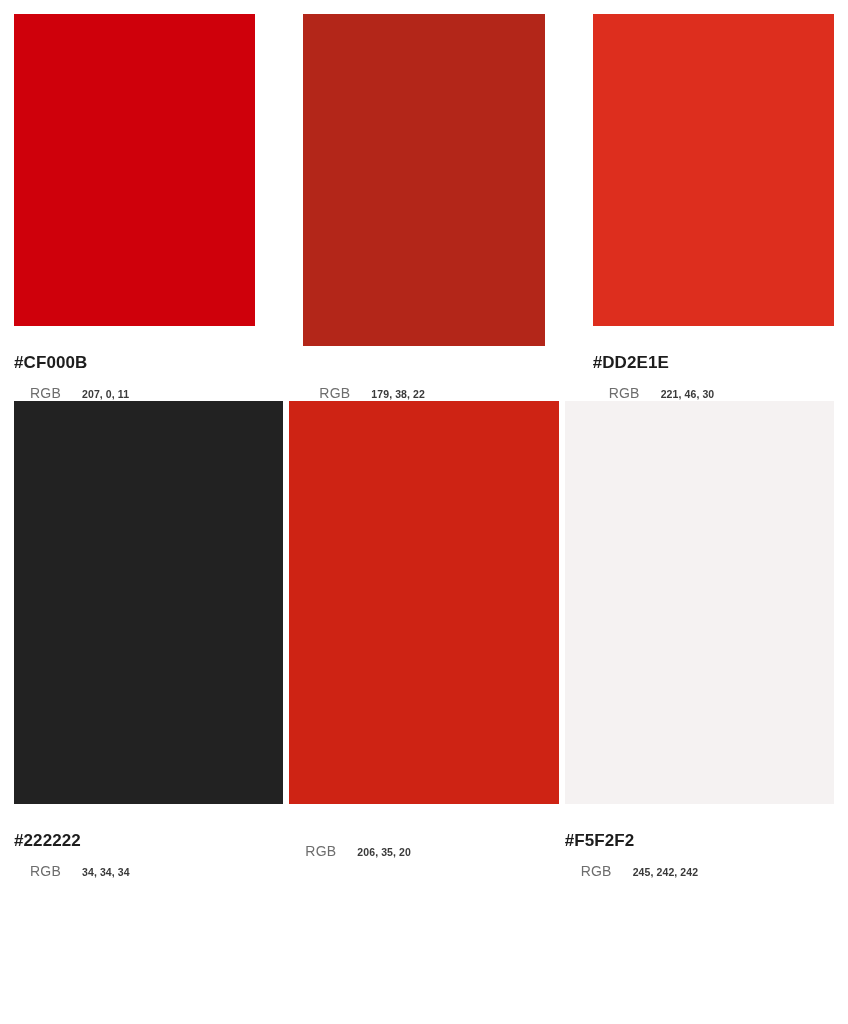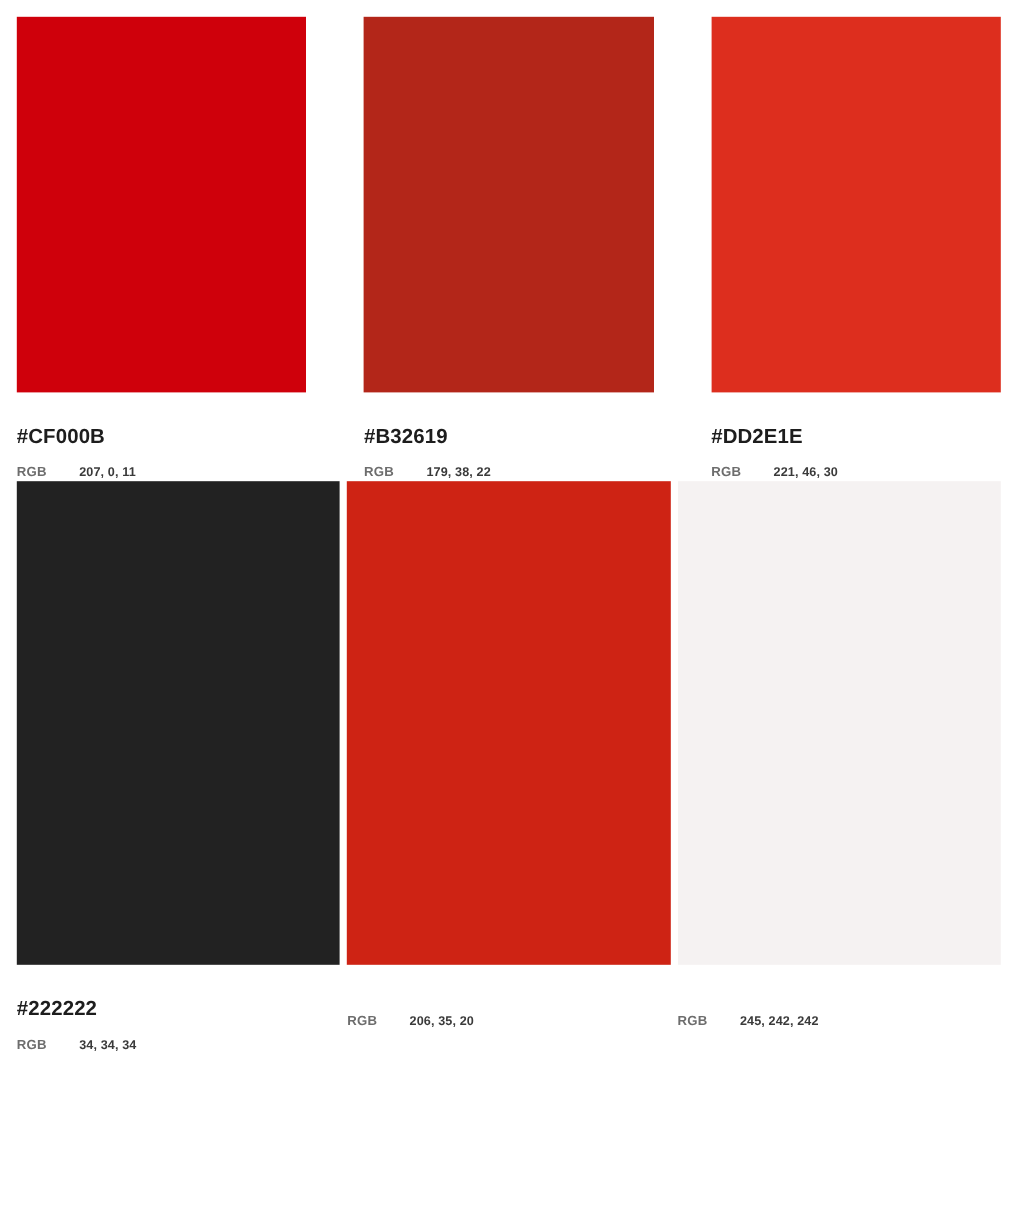--- a/index.html
+++ b/index.html
@@ -64,26 +64,27 @@
 
   .swatch-rgb-line {
     margin-top: 13px;
     display: flex;
     flex-direction: row;
     align-items: baseline;
     line-height: 14px;
   }
 
   .rgb-label {
-    font-size: 11px;
-    font-weight: bold;
+    font-size: 14px;
+    font-weight: normal;
     color: #6d6d6d;
     letter-spacing: 0.2px;
     width: 52px;
     flex: 0 0 52px;
+    margin-left: 16px;
   }
 
   .rgb-value {
     font-size: 10.5px;
     font-weight: bold;
     color: #3a3a3a;
     letter-spacing: 0.1px;
     text-align: center;
   }
 </style>
@@ -101,21 +102,20 @@
         <div class="swatch-rgb-line">
           <span class="rgb-label">RGB</span>
           <span class="rgb-value">207, 0, 11</span>
         </div>
       </div>
     </div>
 
     <div class="swatch-card">
       <div class="swatch-chip" style="background-color: rgb(179, 38, 25);"></div>
       <div class="swatch-meta">
-        <div class="swatch-hex">#B32619</div>
         <div class="swatch-rgb-line">
           <span class="rgb-label">RGB</span>
           <span class="rgb-value">179, 38, 22</span>
         </div>
       </div>
     </div>
 
     <div class="swatch-card">
       <div class="swatch-chip" style="background-color: rgb(221, 46, 30);"></div>
       <div class="swatch-meta">
@@ -148,20 +148,21 @@
         <div class="swatch-rgb-line">
           <span class="rgb-label">RGB</span>
           <span class="rgb-value">206, 35, 20</span>
         </div>
       </div>
     </div>
 
     <div class="swatch-card">
       <div class="swatch-chip" style="background-color: rgb(245, 242, 242);"></div>
       <div class="swatch-meta">
+        <div class="swatch-hex">#F5F2F2</div>
         <div class="swatch-rgb-line">
           <span class="rgb-label">RGB</span>
           <span class="rgb-value">245, 242, 242</span>
         </div>
       </div>
     </div>
 
   </div>
 
 </div>

